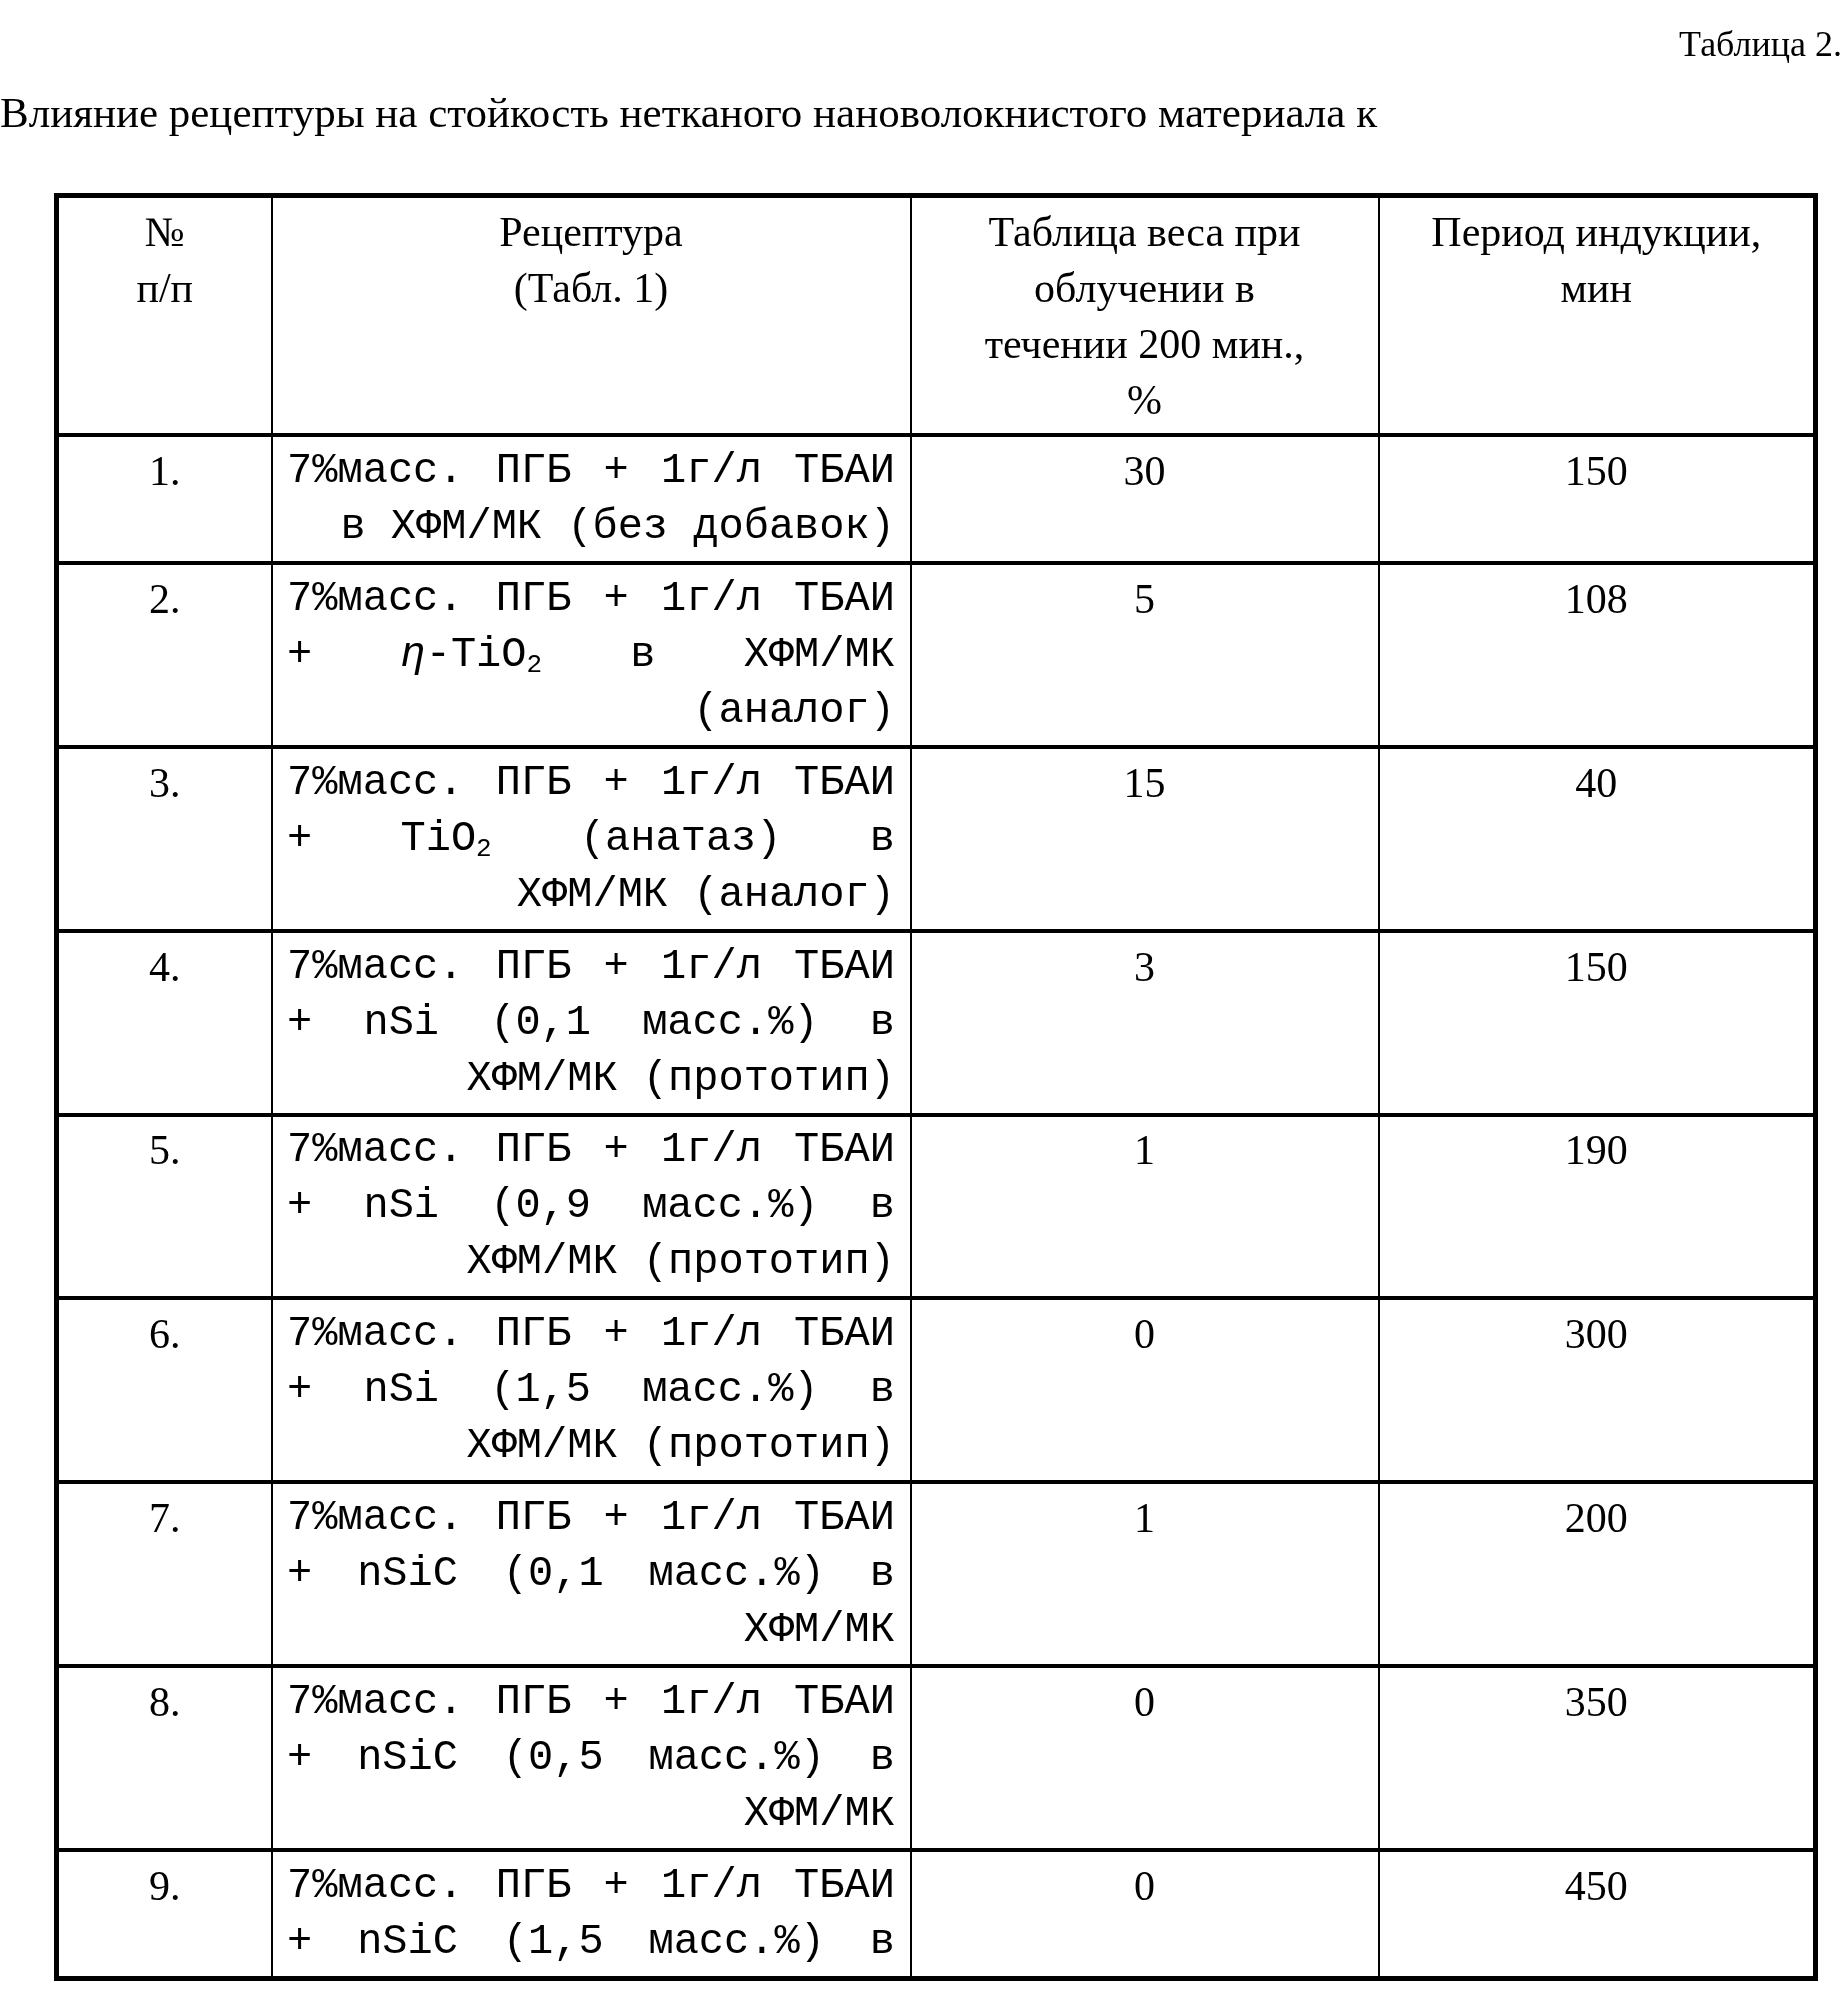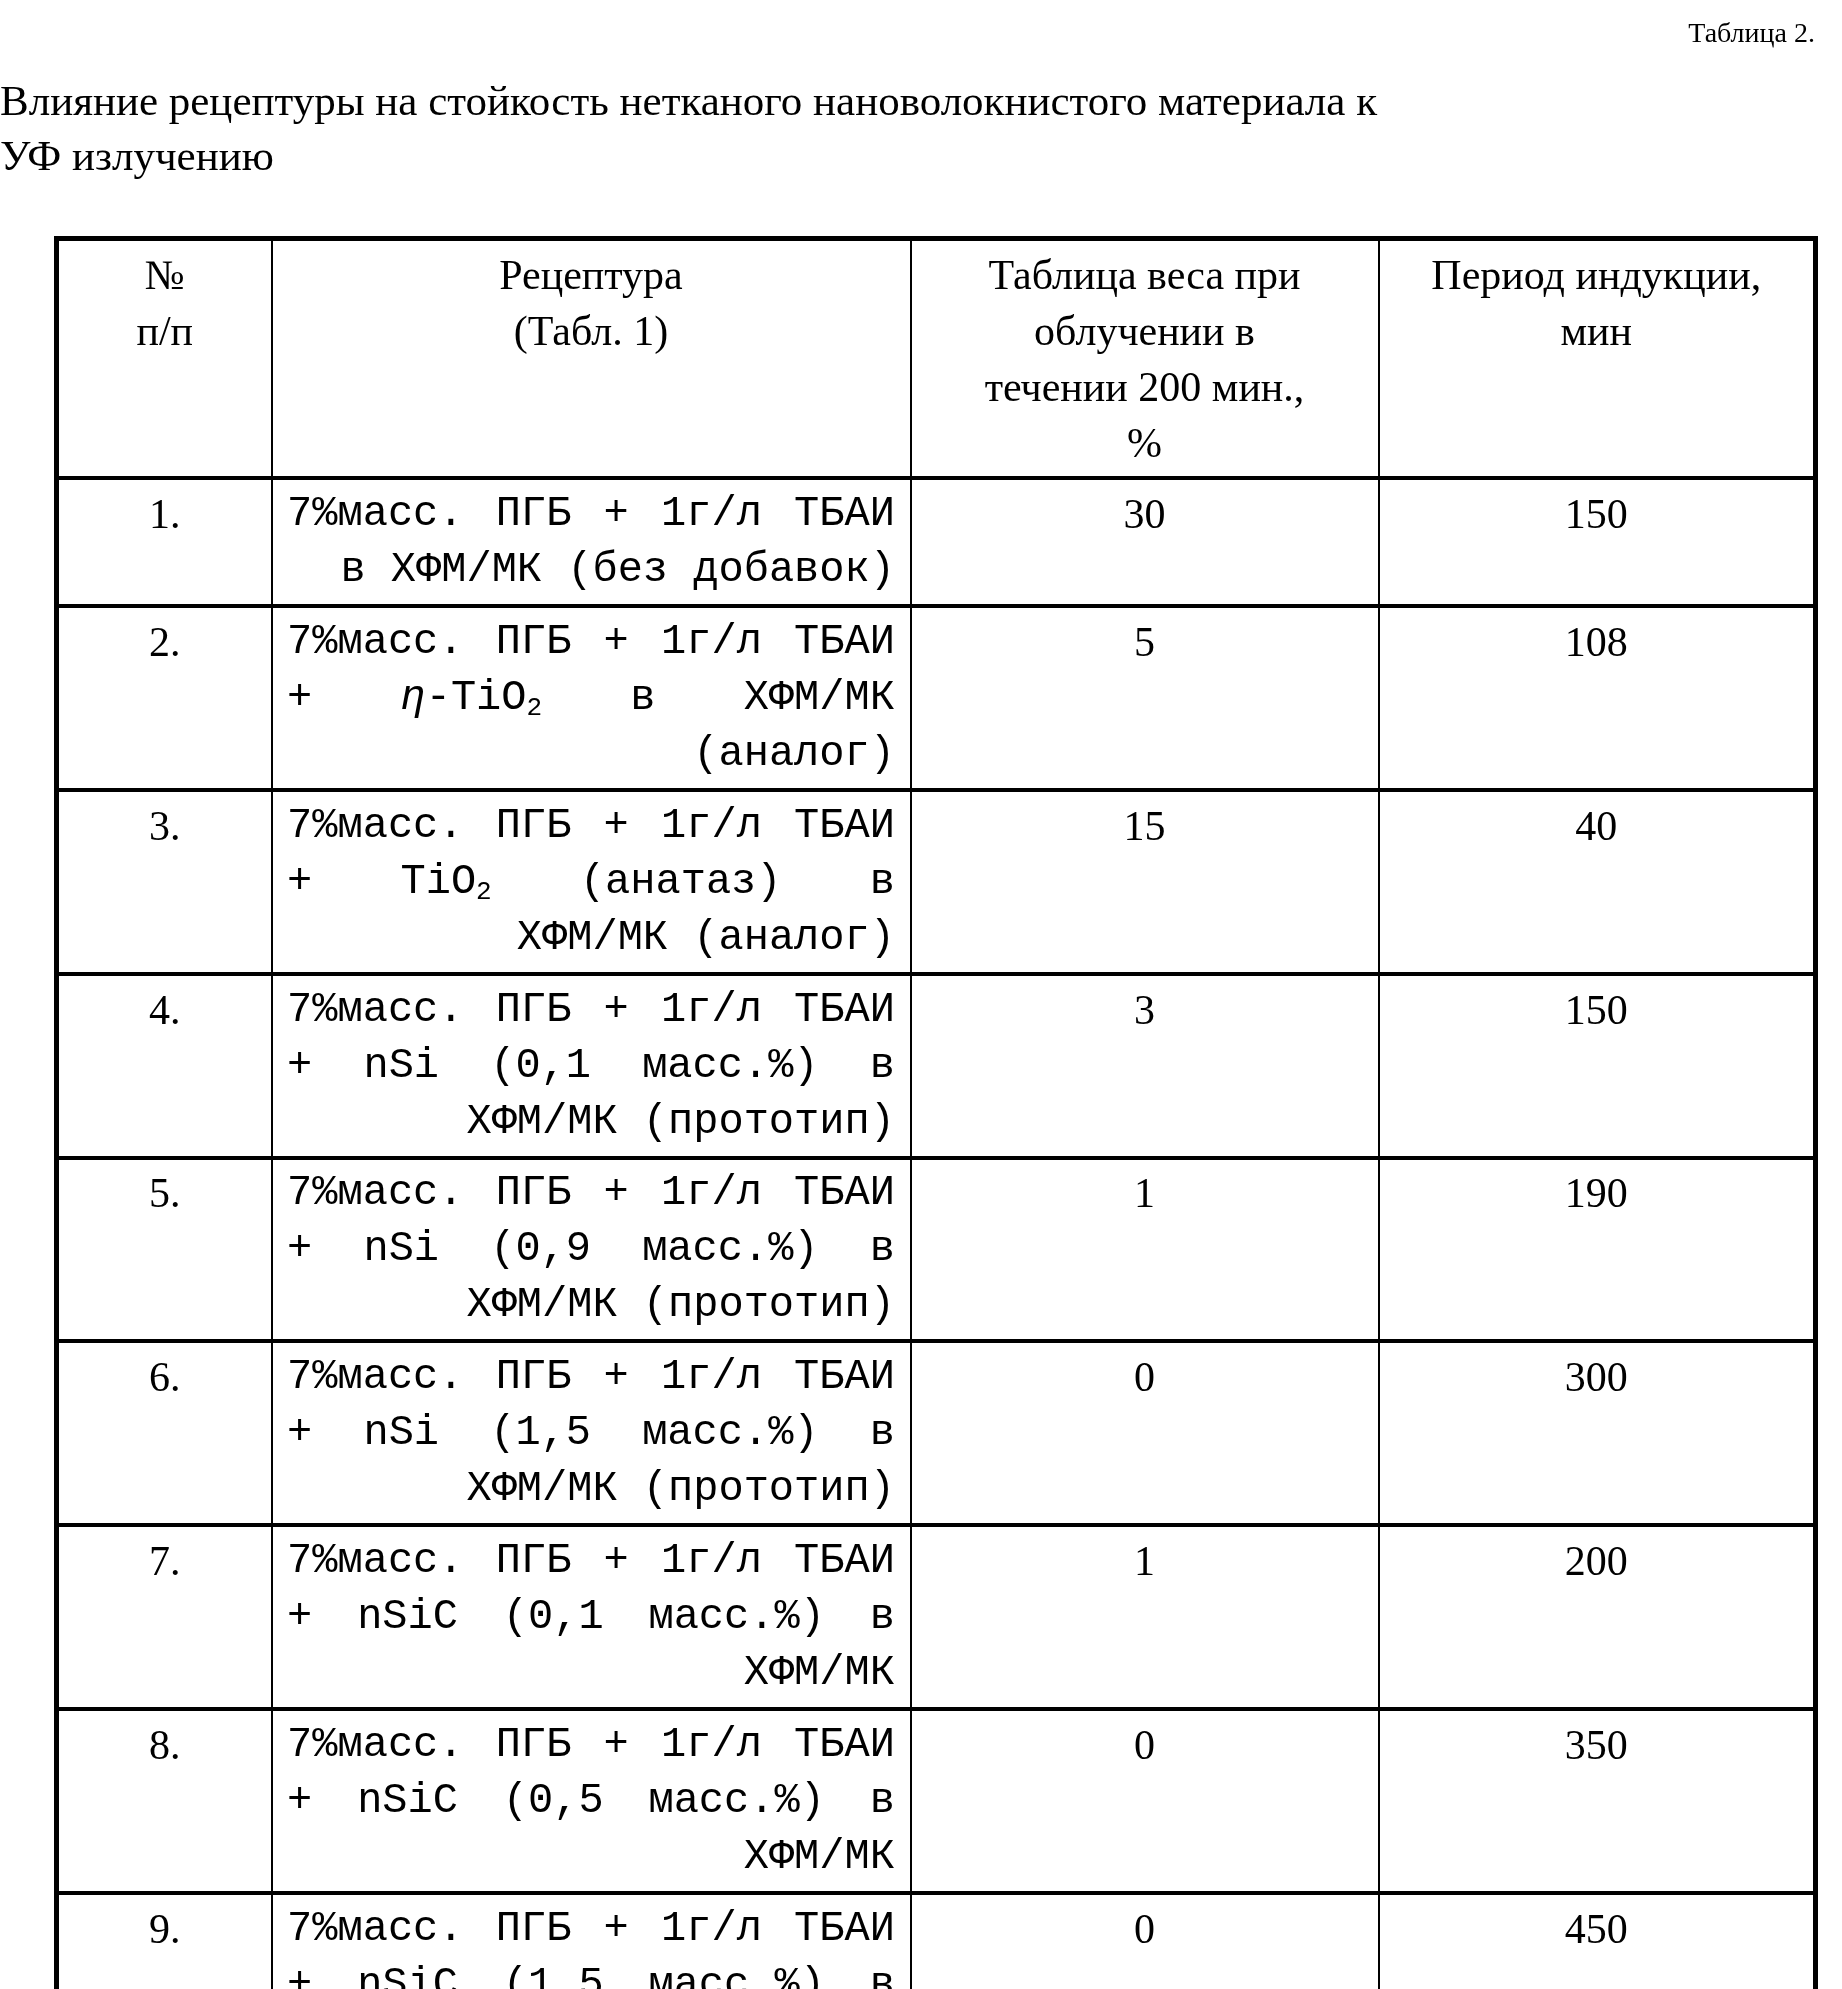--- a/index.html
+++ b/index.html
@@ -3,22 +3,22 @@
 <meta charset="utf-8">
 <style>
   * { margin:0; padding:0; box-sizing:border-box; }
   html, body { background:#ffffff; }
   body {
     width:1842px; height:1990px; overflow:hidden;
     font-family:"Liberation Serif","DejaVu Serif",serif;
     color:#000;
   }
   .table-label {
-    margin-top:6px; padding-right:27px;
-    text-align:right; font-size:28px; line-height:53px;
+    margin-top:18px; 
+    text-align:right; font-size:36px; line-height:53px;
   }
   .doc-heading {
     margin-top:13.7px; 
     font-size:43px; line-height:55px;
   }
   table.results {
     margin:53px 0 0 54px;
     width:1758px; table-layout:fixed;
     border-collapse:collapse;
     border:5.9px solid #000;
@@ -40,21 +40,20 @@
   sub { font-size:0.62em; line-height:0; vertical-align:baseline; position:relative; top:0.22em; }
 </style>
 </head>
 <body>
 
 <div>
   <div class="table-label">Таблица 2.</div>
 
   <div class="doc-heading">
     <div>Влияние рецептуры на стойкость нетканого нановолокнистого материала к</div>
-    <div>УФ излучению</div>
   </div>
 
   <table class="results">
     <colgroup>
       <col style="width:215px">
       <col style="width:639px">
       <col style="width:468px">
       <col style="width:437px">
     </colgroup>
     <thead>

